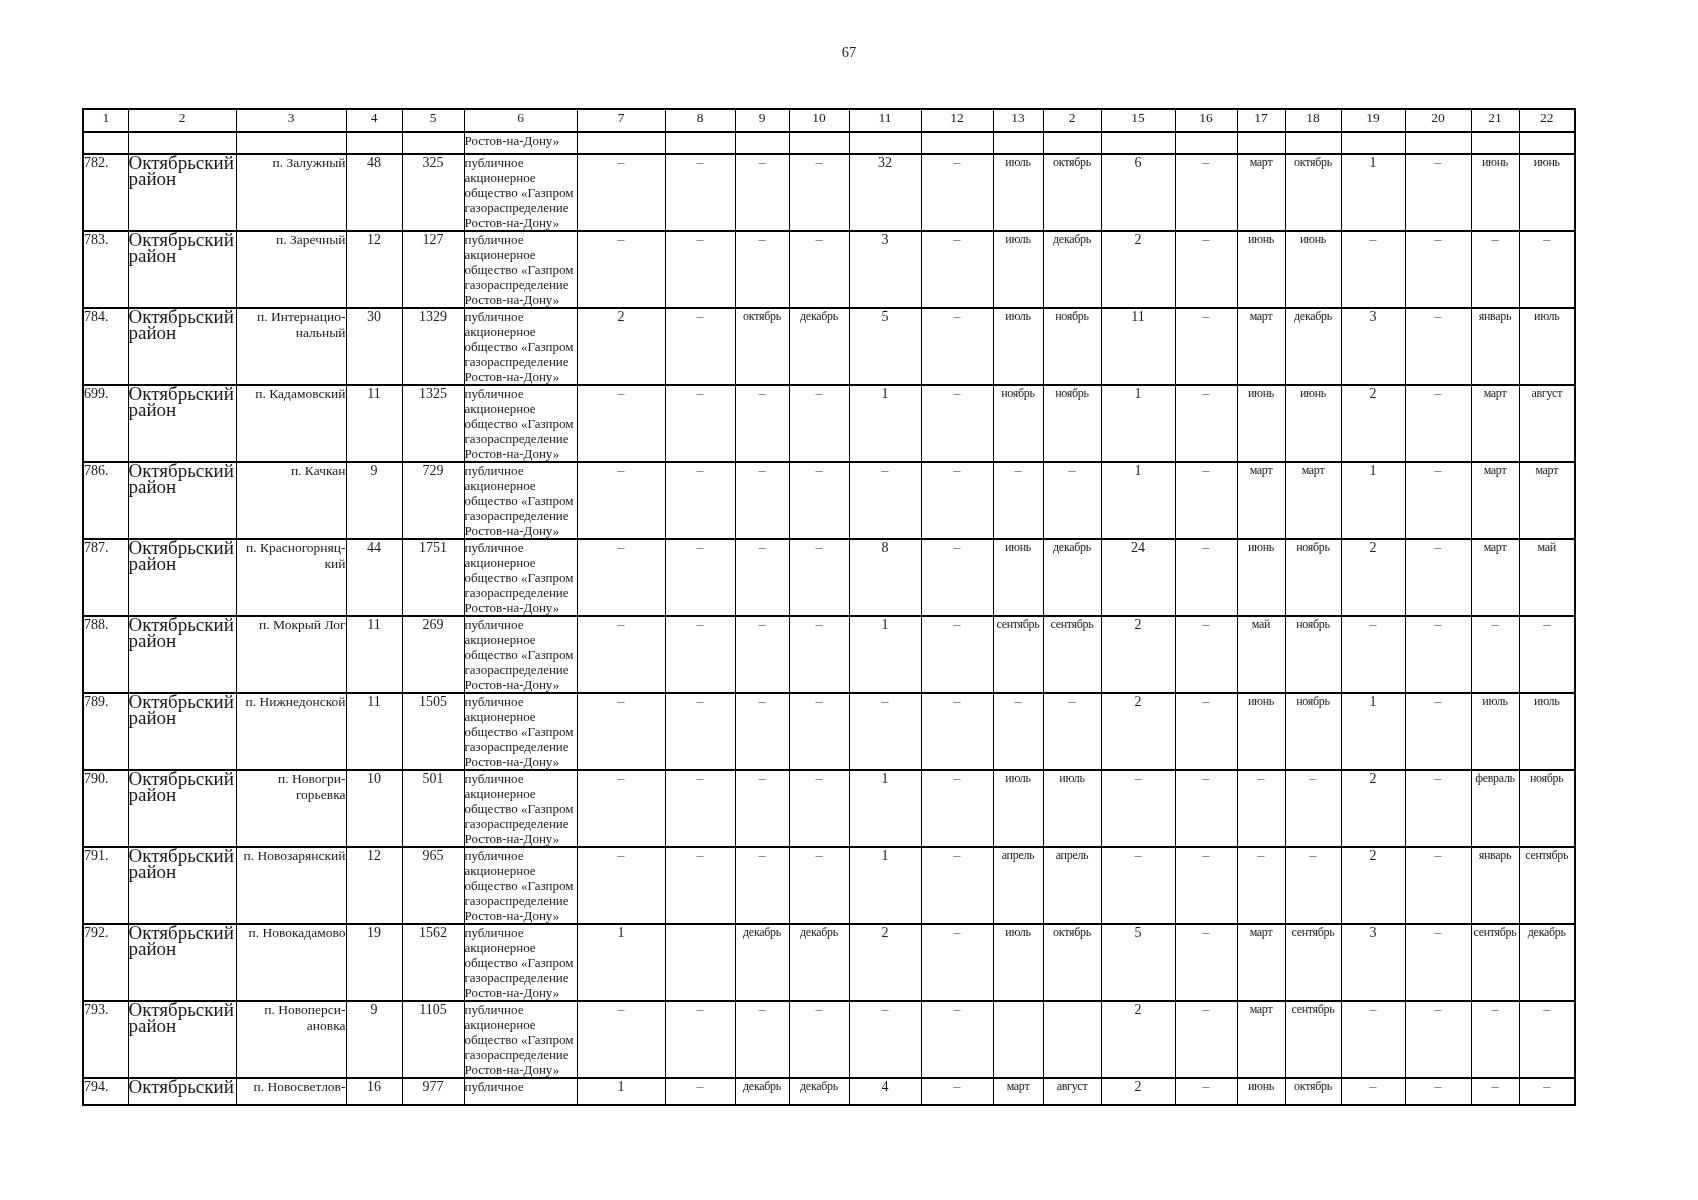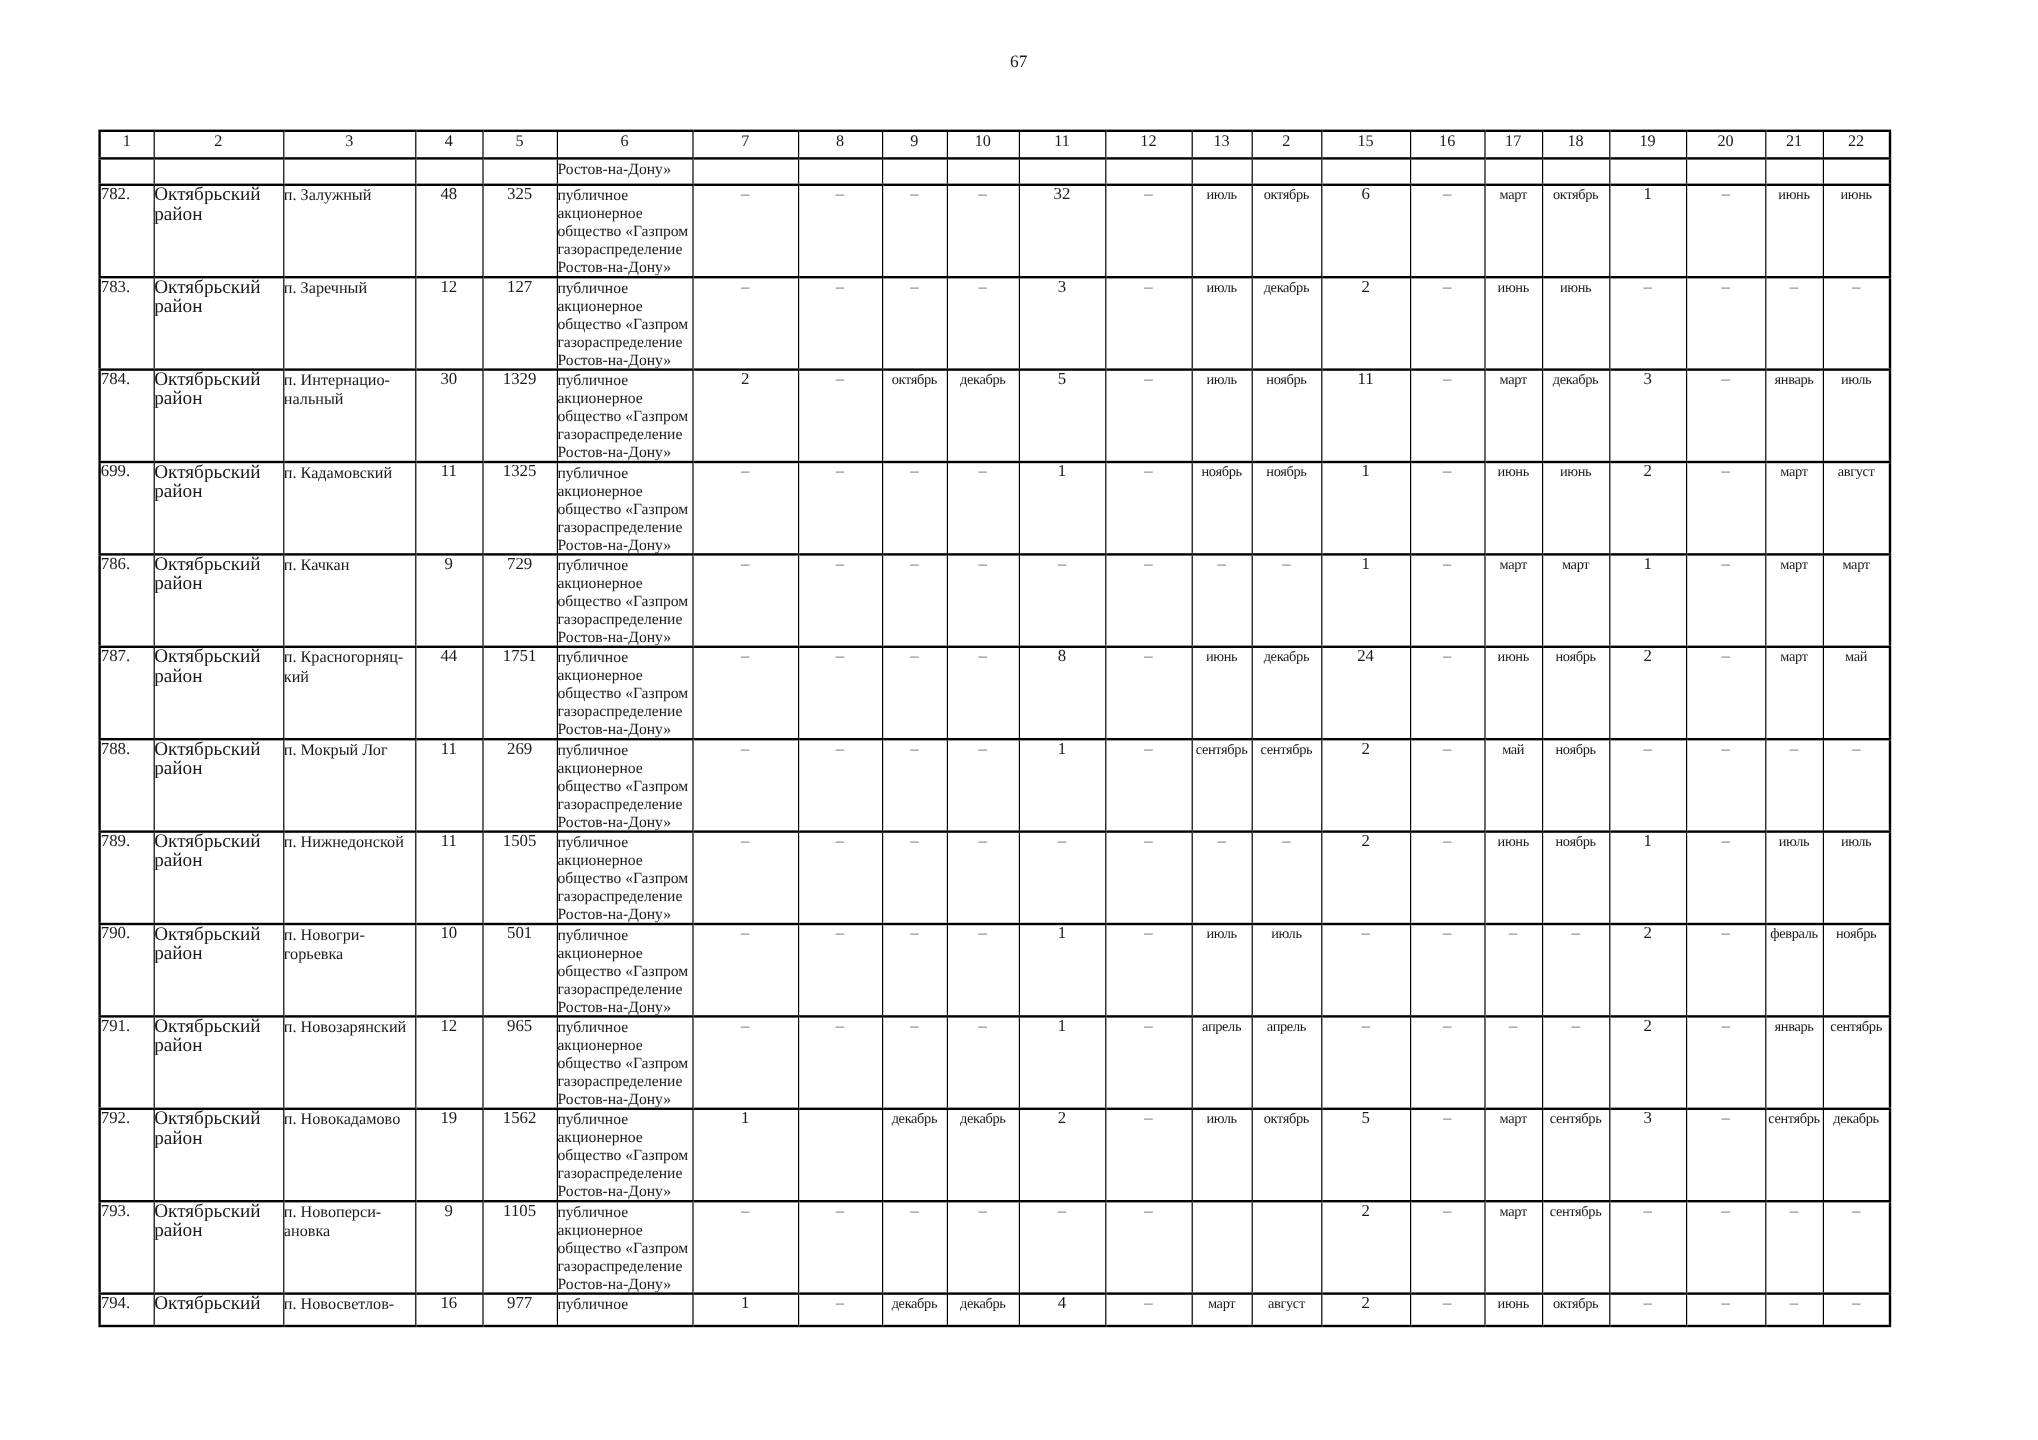--- a/index.html
+++ b/index.html
@@ -7,22 +7,22 @@
   .sheet{position:relative;width:1656px;height:1200px;background:#fff;overflow:hidden;}
   .page-number{position:absolute;top:44px;left:0;width:1698px;text-align:center;font-size:14.5px;}
   table.sched{position:absolute;left:82px;top:108px;width:1492px;table-layout:fixed;border-collapse:collapse;border:2px solid #000;}
   table.sched td{border-left:1px solid #000;border-right:1px solid #000;border-top:2px solid #000;border-bottom:2px solid #000;padding:0;vertical-align:top;overflow:hidden;}
   tr.row-hdr{height:23px;}
   tr.row-carry{height:22px;}
   tr.row-data{height:75px;}
   tr.row-data.cut{height:27px;}
   td.hdr{text-align:center;font-size:13.5px;padding-top:1px;}
   td.num{text-align:left;font-size:14px;padding-top:3px;}
-  td.district{text-align:left;font-size:16px;line-height:15.5px;padding:3px 2px 0 7px;}
-  td.settlement{text-align:left;font-size:13.5px;line-height:15.5px;padding:3px 1px 0 1px;}
+  td.district{text-align:left;font-size:19px;line-height:15.5px;padding:3px 2px 0 7px;}
+  td.settlement{text-align:right;font-size:13.5px;line-height:15.5px;padding:3px 1px 0 1px;}
   td.val{text-align:center;font-size:14px;padding-top:3px;}
   td.org{font-size:13px;line-height:15px;padding-top:2px;}
   td.month{text-align:center;font-size:12px;padding-top:5px;white-space:nowrap;letter-spacing:-0.3px;}
   td.dash{color:#666;}
   
   col.c1{width:45px}col.c2{width:108px}col.c3{width:110px}col.c4{width:56px}col.c5{width:62px}
   col.c6{width:113px}col.c7{width:88px}col.c8{width:70px}col.c9{width:54px}col.c10{width:60px}
   col.c11{width:72px}col.c12{width:72px}col.c13{width:50px}col.c14{width:58px}col.c15{width:74px}
   col.c16{width:62px}col.c17{width:48px}col.c18{width:56px}col.c19{width:64px}col.c20{width:66px}
   col.c21{width:48px}col.c22{width:56px}

